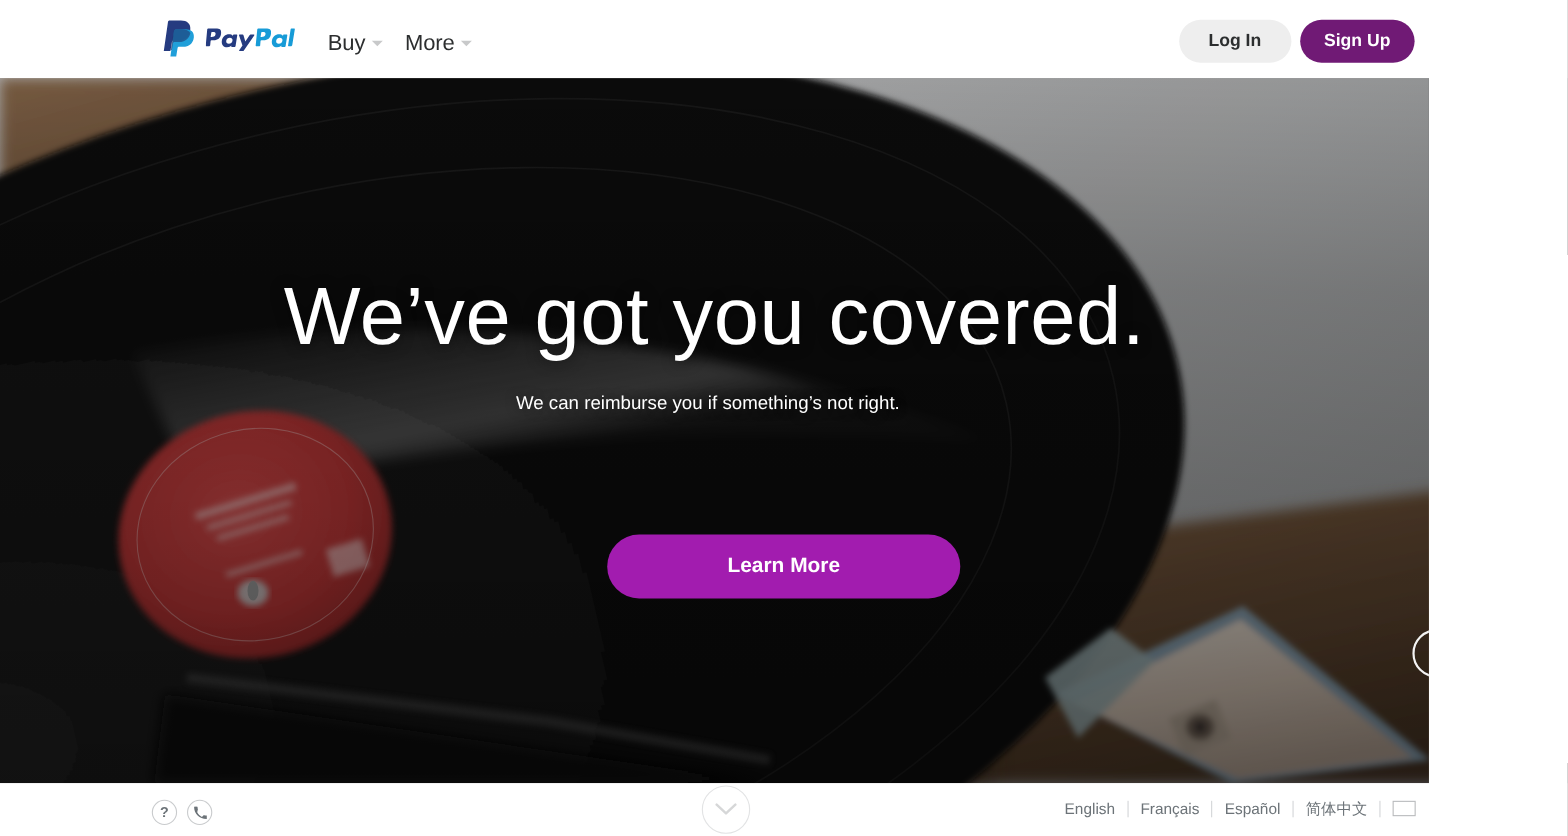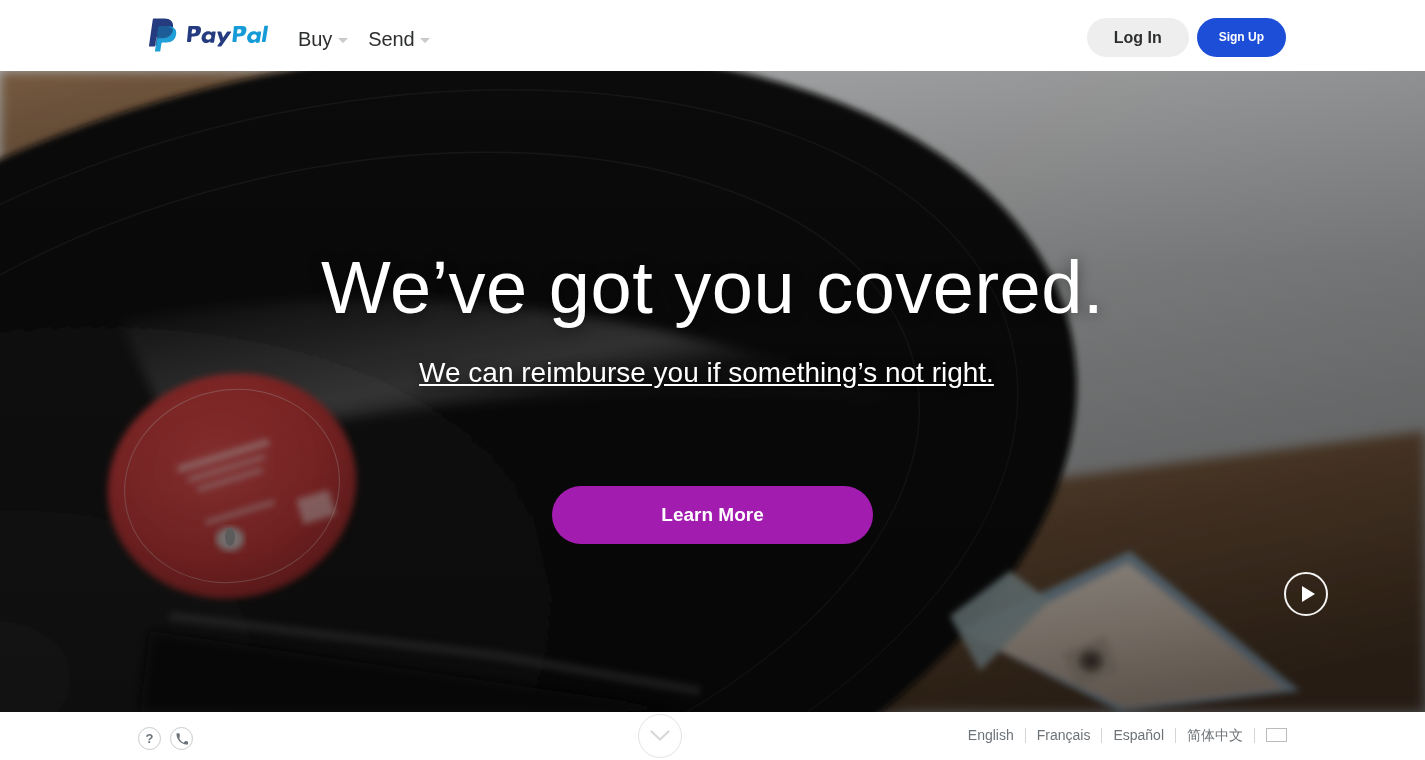--- a/index.html
+++ b/index.html
@@ -91,35 +91,35 @@
     font-size: 16px;
     font-weight: 700;
     font-family: "Liberation Sans", sans-serif;
     cursor: pointer;
     line-height: 39px;
   }
   .btn-signup {
     height: 39px;
     padding: 0 22px;
     border-radius: 22px;
-    background: #1d4ed8;
+    background: #701a75;
     border: none;
     color: #ffffff;
-    font-size: 12px;
+    font-size: 16px;
     font-weight: 700;
     font-family: "Liberation Sans", sans-serif;
     cursor: pointer;
     line-height: 39px;
   }
 
   
   .hero {
     position: absolute;
     top: 71px; left: 0;
-    width: 1425px;
+    width: 1299px;
     height: 641px;
     overflow: hidden;
     background: #1a1a1a;
   }
   .hero-bg {
     position: absolute;
     top: 0; left: 0;
     width: 1425px;
     height: 641px;
   }
@@ -150,25 +150,24 @@
     font-weight: 300;
     line-height: 1.05;
     letter-spacing: 0.5px;
     color: #ffffff;
     text-shadow: 0 1px 14px rgba(0,0,0,0.45);
   }
   .hero-sub {
     position: absolute;
     top: 286px;
     left: 0; right: 12px;
-    font-size: 28px;
+    font-size: 17px;
     font-weight: 400;
     color: #ffffff;
     text-shadow: 0 1px 10px rgba(0,0,0,0.5);
-    text-decoration: underline;
   }
   .hero-body {
     position: absolute;
     top: 335px;
     left: 12px;
     width: 1401px;
     font-size: 22px;
     line-height: 30px;
     font-weight: 400;
     color: #ffffff;
@@ -323,21 +322,21 @@
         </g>
       </svg>
     </div>
 
     <div class="nav">
       <div class="nav-item">
         <span class="nav-label">Buy</span>
         <span class="caret"></span>
       </div>
       <div class="nav-item">
-        <span class="nav-label">Send</span>
+        <span class="nav-label">More</span>
         <span class="caret"></span>
       </div>
     </div>
 
     <div class="header-actions">
       <button class="btn-login">Log In</button>
       <button class="btn-signup">Sign Up</button>
     </div>
   </div>
 

